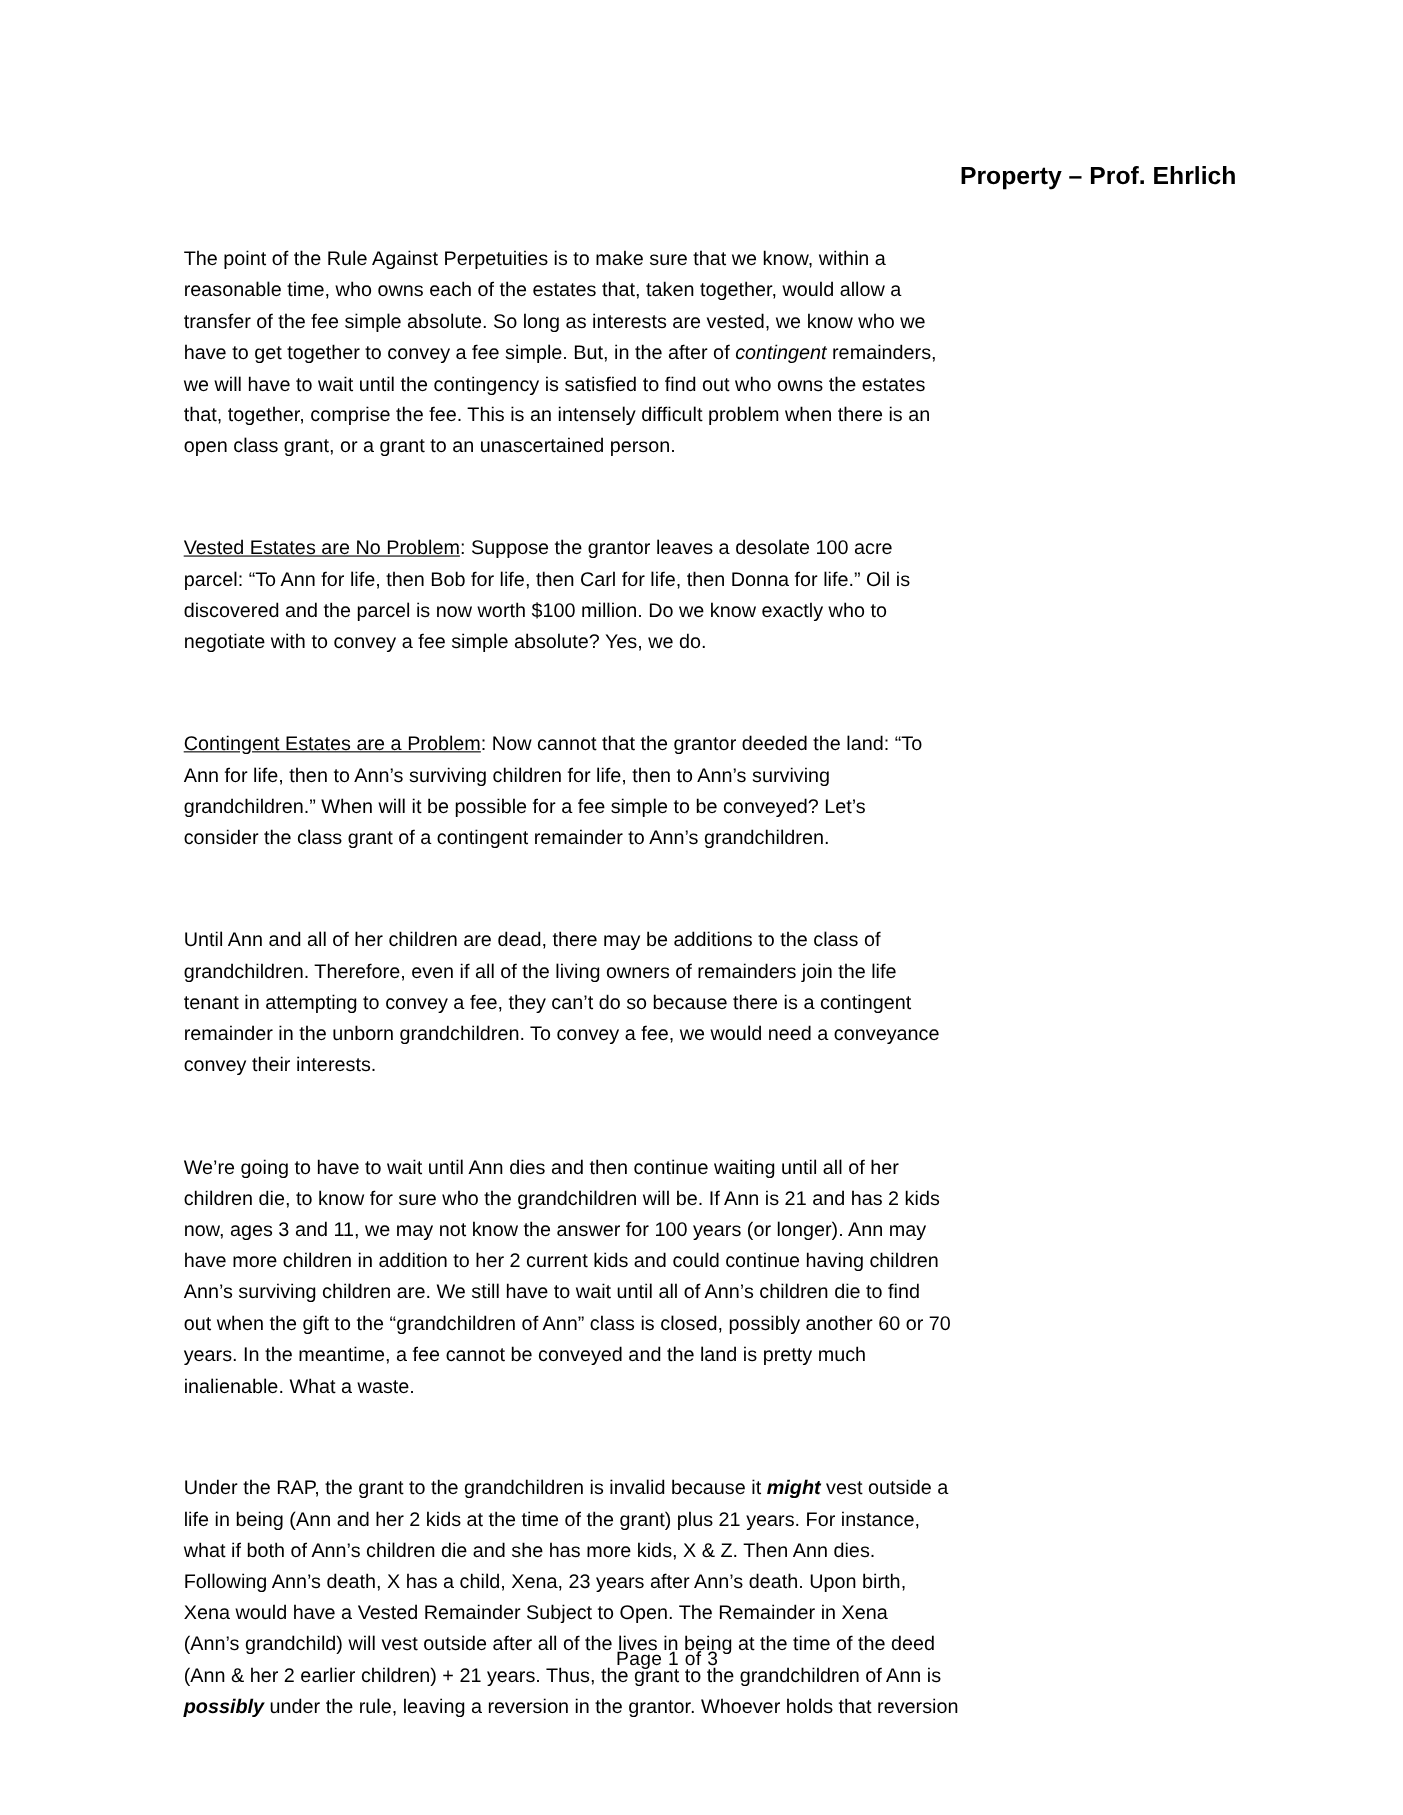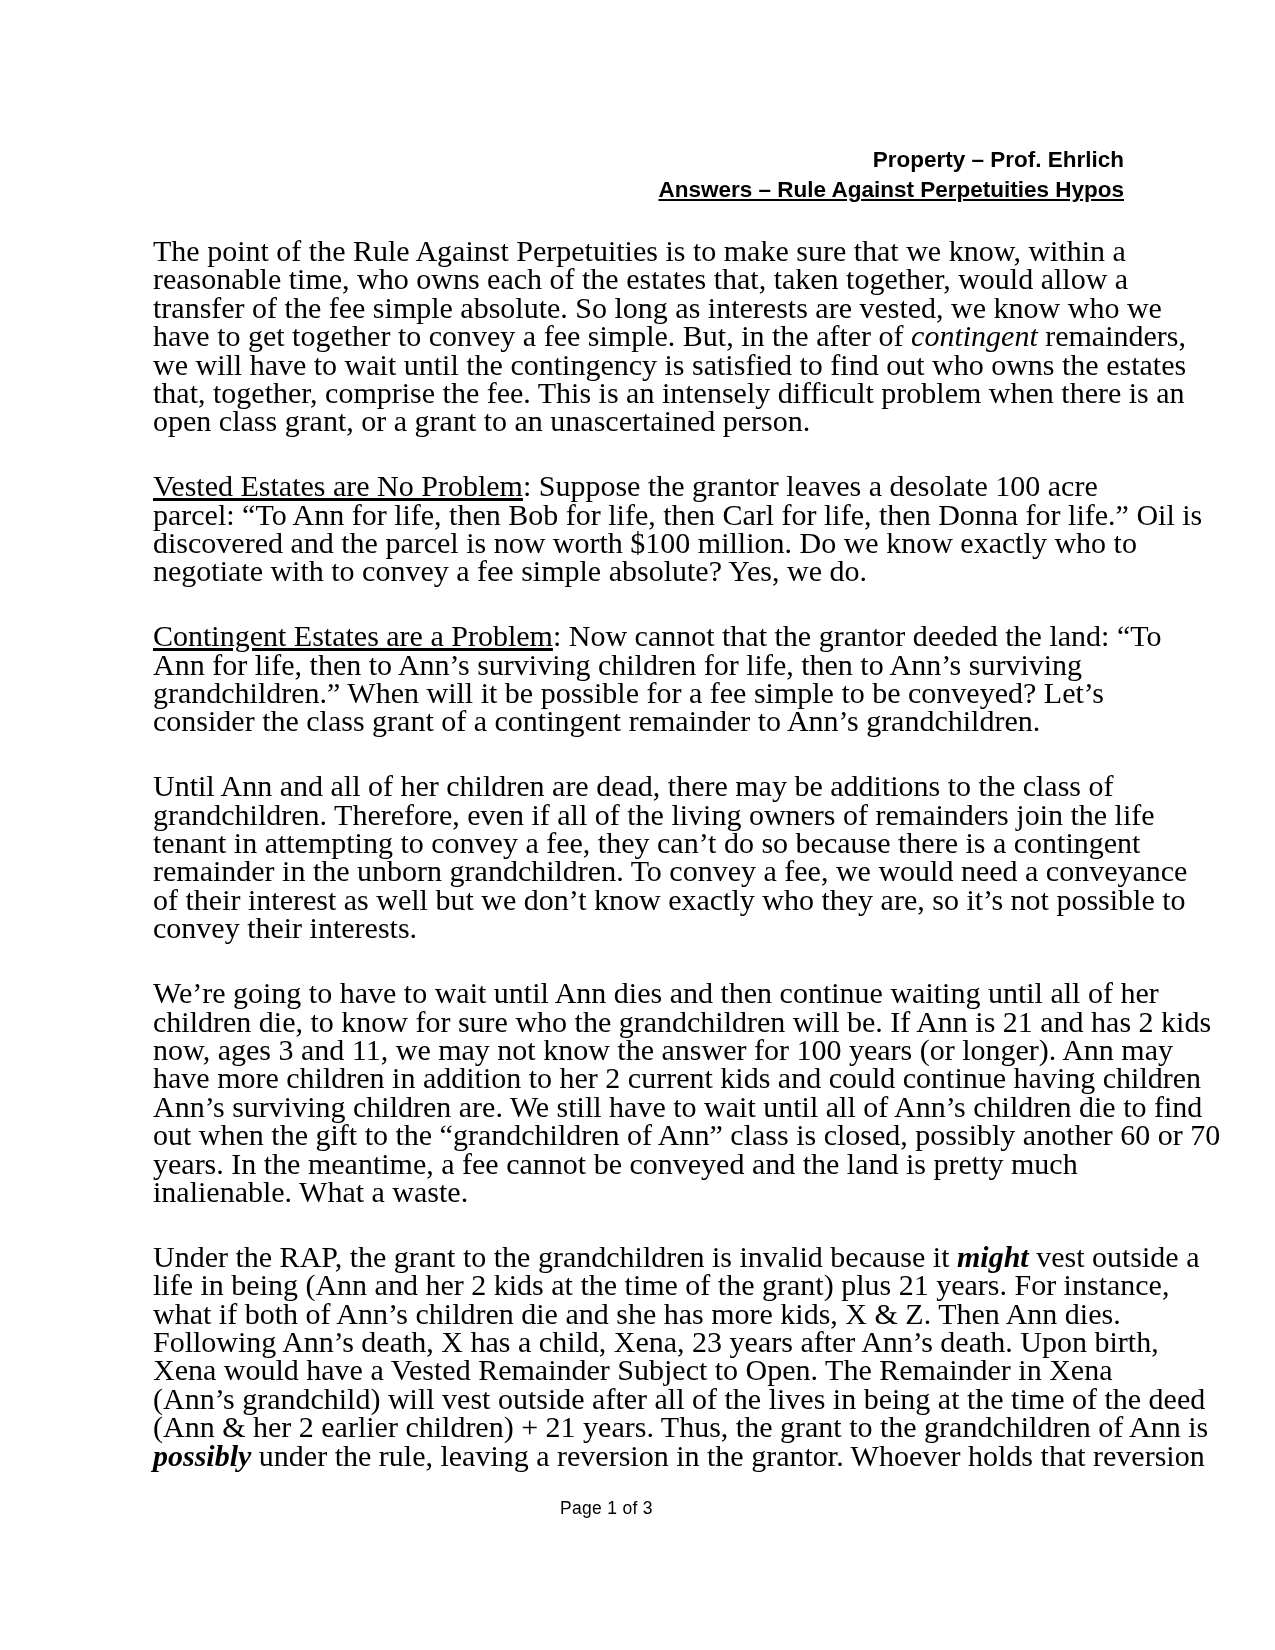--- a/index.html
+++ b/index.html
@@ -1,36 +1,35 @@
 <!DOCTYPE html>
 <html><head>
 <meta charset="utf-8">
 <style>
   html, body { margin: 0; padding: 0; background: #ffffff; }
   body { width: 1275px; height: 1650px; position: relative; overflow: hidden;
          font-family: "Liberation Sans", sans-serif; color: #000; }
   .page { position: absolute; left: 149px; top: 145px; width: 975px; }
   .title { text-align: right; font-weight: bold; font-size: 22.5px; line-height: 30px; }
   .title .t2 { text-decoration: underline; }
-  .para { font-size: 30px; line-height: 28.4px; margin: 4px; white-space: nowrap; font-family: Liberation Serif, serif; }
+  .para { font-size: 18px; line-height: 28.4px; margin: 18px; white-space: nowrap; }
   .para .ln { display: block; }
   .gap { height: 28.4px; }
   .u { text-decoration: underline; }
   .i { font-style: italic; }
   .bi { font-style: italic; font-weight: bold; }
   .footer { position: absolute; left: 0; width: 1213px; top: 1498px; text-align: center;
             font-size: 17.5px; letter-spacing: 0.3px; }
 </style>
 </head>
 <body>
 
 <div class="page">
   <div class="title">
     <div class="t1">Property – Prof. Ehrlich</div>
-    <div class="t2">Answers – Rule Against Perpetuities Hypos</div>
   </div>
   <div style="height:28px"></div>
 
   <p class="para">
     <span class="ln">The point of the Rule Against Perpetuities is to make sure that we know, within a</span>
     <span class="ln">reasonable time, who owns each of the estates that, taken together, would allow a</span>
     <span class="ln">transfer of the fee simple absolute.  So long as interests are vested, we know who we</span>
     <span class="ln"><span>have to get together to convey a fee simple.  But, in the after of </span><span class="i">contingent</span><span> remainders,</span></span>
     <span class="ln">we will have to wait until the contingency is satisfied to find out who owns the estates</span>
     <span class="ln">that, together, comprise the fee.  This is an intensely difficult problem when there is an</span>
@@ -52,21 +51,20 @@
     <span class="ln">grandchildren.”  When will it be possible for a fee simple to be conveyed?  Let’s</span>
     <span class="ln">consider the class grant of a contingent remainder to Ann’s grandchildren.</span>
   </p>
   <div class="gap"></div>
 
   <p class="para">
     <span class="ln">Until Ann and all of her children are dead, there may be additions to the class of</span>
     <span class="ln">grandchildren.  Therefore, even if all of the living owners of remainders join the life</span>
     <span class="ln">tenant in attempting to convey a fee, they can’t do so because there is a contingent</span>
     <span class="ln">remainder in the unborn grandchildren.  To convey a fee, we would need a conveyance</span>
-    <span class="ln">of their interest as well but we don’t know exactly who they are, so it’s not possible to</span>
     <span class="ln">convey their interests.</span>
   </p>
   <div class="gap"></div>
 
   <p class="para">
     <span class="ln">We’re going to have to wait until Ann dies and then continue waiting until all of her</span>
     <span class="ln">children die, to know for sure who the grandchildren will be.  If Ann is 21 and has 2 kids</span>
     <span class="ln">now, ages 3 and 11, we may not know the answer for 100 years (or longer).  Ann may</span>
     <span class="ln">have more children in addition to her 2 current kids and could continue having children</span>
     <span class="ln">Ann’s surviving children are.  We still have to wait until all of Ann’s children die to find</span>

